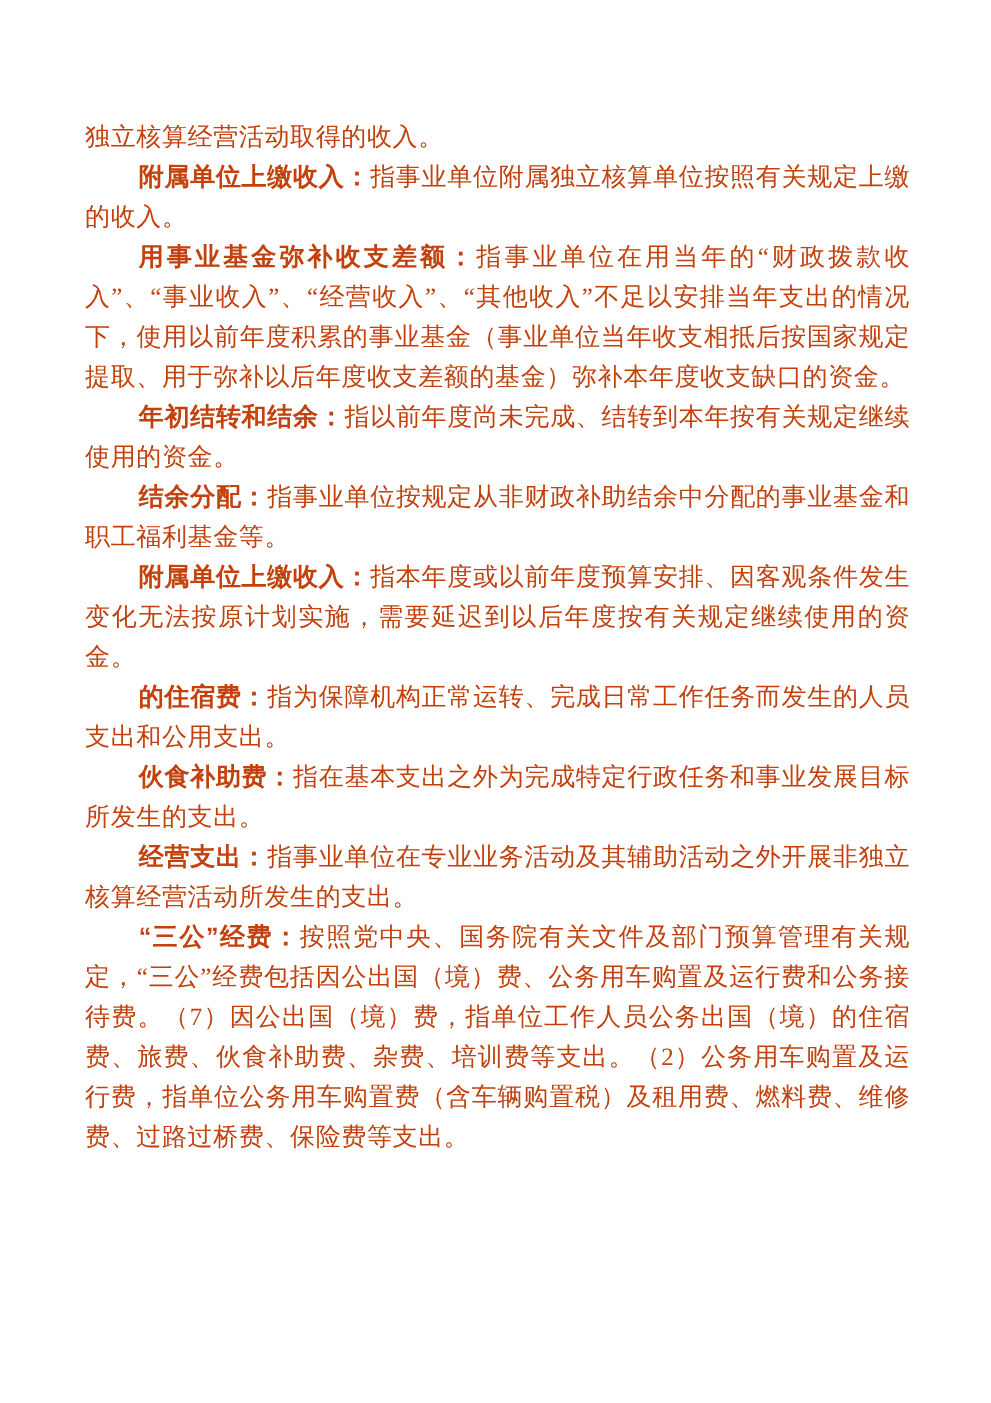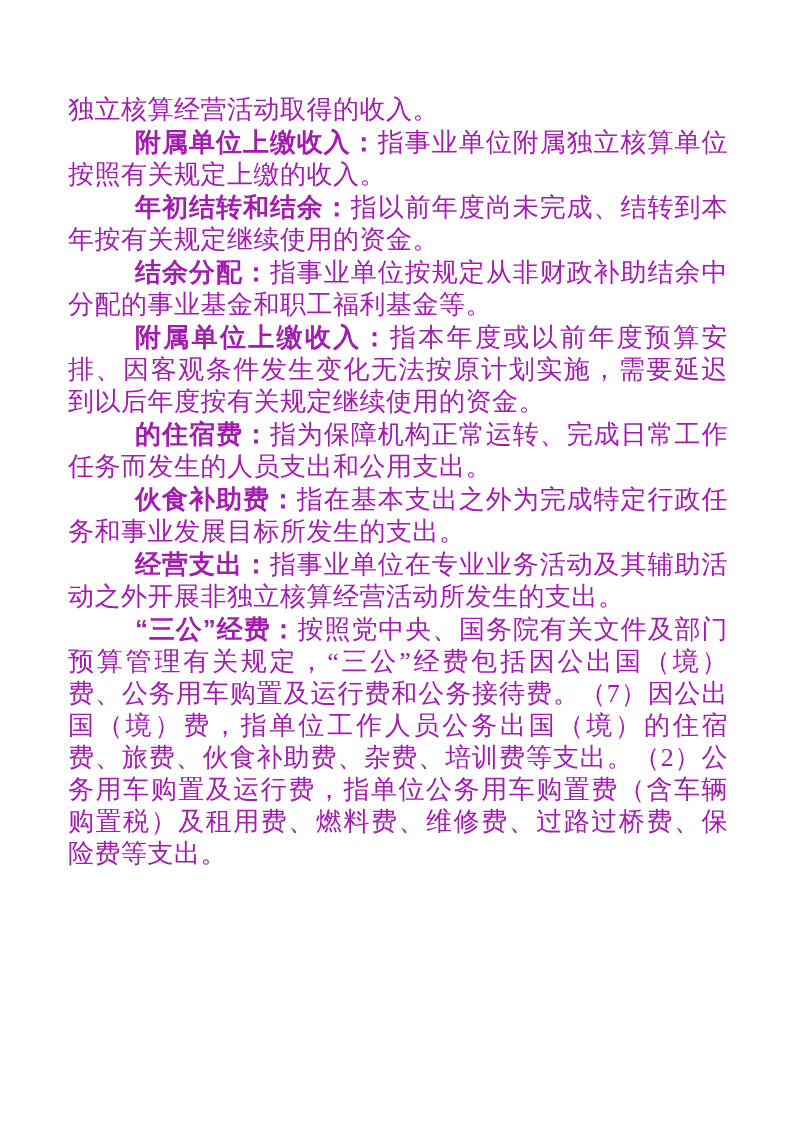--- a/index.html
+++ b/index.html
@@ -16,43 +16,43 @@
   }
   .content {
     position: absolute;
     left: 68px;
     top: 94px;
     width: 660px;
   }
   .para {
     margin: 0;
     font-family: "Liberation Serif", "DejaVu Serif", serif;
-    font-size: 26px;
+    font-size: 20px;
     line-height: 32px;
     letter-spacing: 0.5px;
-    color: #a21caf;
+    color: #c2410c;
     text-align: justify;
   }
   .para.indent {
     text-indent: 43px;
   }
   .term {
     font-family: "Liberation Sans", "DejaVu Sans", sans-serif;
     font-weight: bold;
     letter-spacing: 0.5px;
-    margin-left: 24px;
   }
 </style>
 </head>
 <body>
 
 <div class="page">
   <div class="content">
       <p class="para"><span>独立核算经营活动取得的收入。</span></p>
       <p class="para indent"><b class="term">附属单位上缴收入：</b><span>指事业单位附属独立核算单位按照有关规定上缴的收入。</span></p>
+      <p class="para indent"><b class="term">用事业基金弥补收支差额：</b><span>指事业单位在用当年的“财政拨款收入”、“事业收入”、“经营收入”、“其他收入”不足以安排当年支出的情况下，使用以前年度积累的事业基金（事业单位当年收支相抵后按国家规定提取、用于弥补以后年度收支差额的基金）弥补本年度收支缺口的资金。</span></p>
       <p class="para indent"><b class="term">年初结转和结余：</b><span>指以前年度尚未完成、结转到本年按有关规定继续使用的资金。</span></p>
       <p class="para indent"><b class="term">结余分配：</b><span>指事业单位按规定从非财政补助结余中分配的事业基金和职工福利基金等。</span></p>
       <p class="para indent"><b class="term">附属单位上缴收入：</b><span>指本年度或以前年度预算安排、因客观条件发生变化无法按原计划实施，需要延迟到以后年度按有关规定继续使用的资金。</span></p>
       <p class="para indent"><b class="term">的住宿费：</b><span>指为保障机构正常运转、完成日常工作任务而发生的人员支出和公用支出。</span></p>
       <p class="para indent"><b class="term">伙食补助费：</b><span>指在基本支出之外为完成特定行政任务和事业发展目标所发生的支出。</span></p>
       <p class="para indent"><b class="term">经营支出：</b><span>指事业单位在专业业务活动及其辅助活动之外开展非独立核算经营活动所发生的支出。</span></p>
       <p class="para indent"><b class="term">“三公”经费：</b><span>按照党中央、国务院有关文件及部门预算管理有关规定，“三公”经费包括因公出国（境）费、公务用车购置及运行费和公务接待费。（7）因公出国（境）费，指单位工作人员公务出国（境）的住宿费、旅费、伙食补助费、杂费、培训费等支出。（2）公务用车购置及运行费，指单位公务用车购置费（含车辆购置税）及租用费、燃料费、维修费、过路过桥费、保险费等支出。</span></p>
     </div>
 </div>
 

